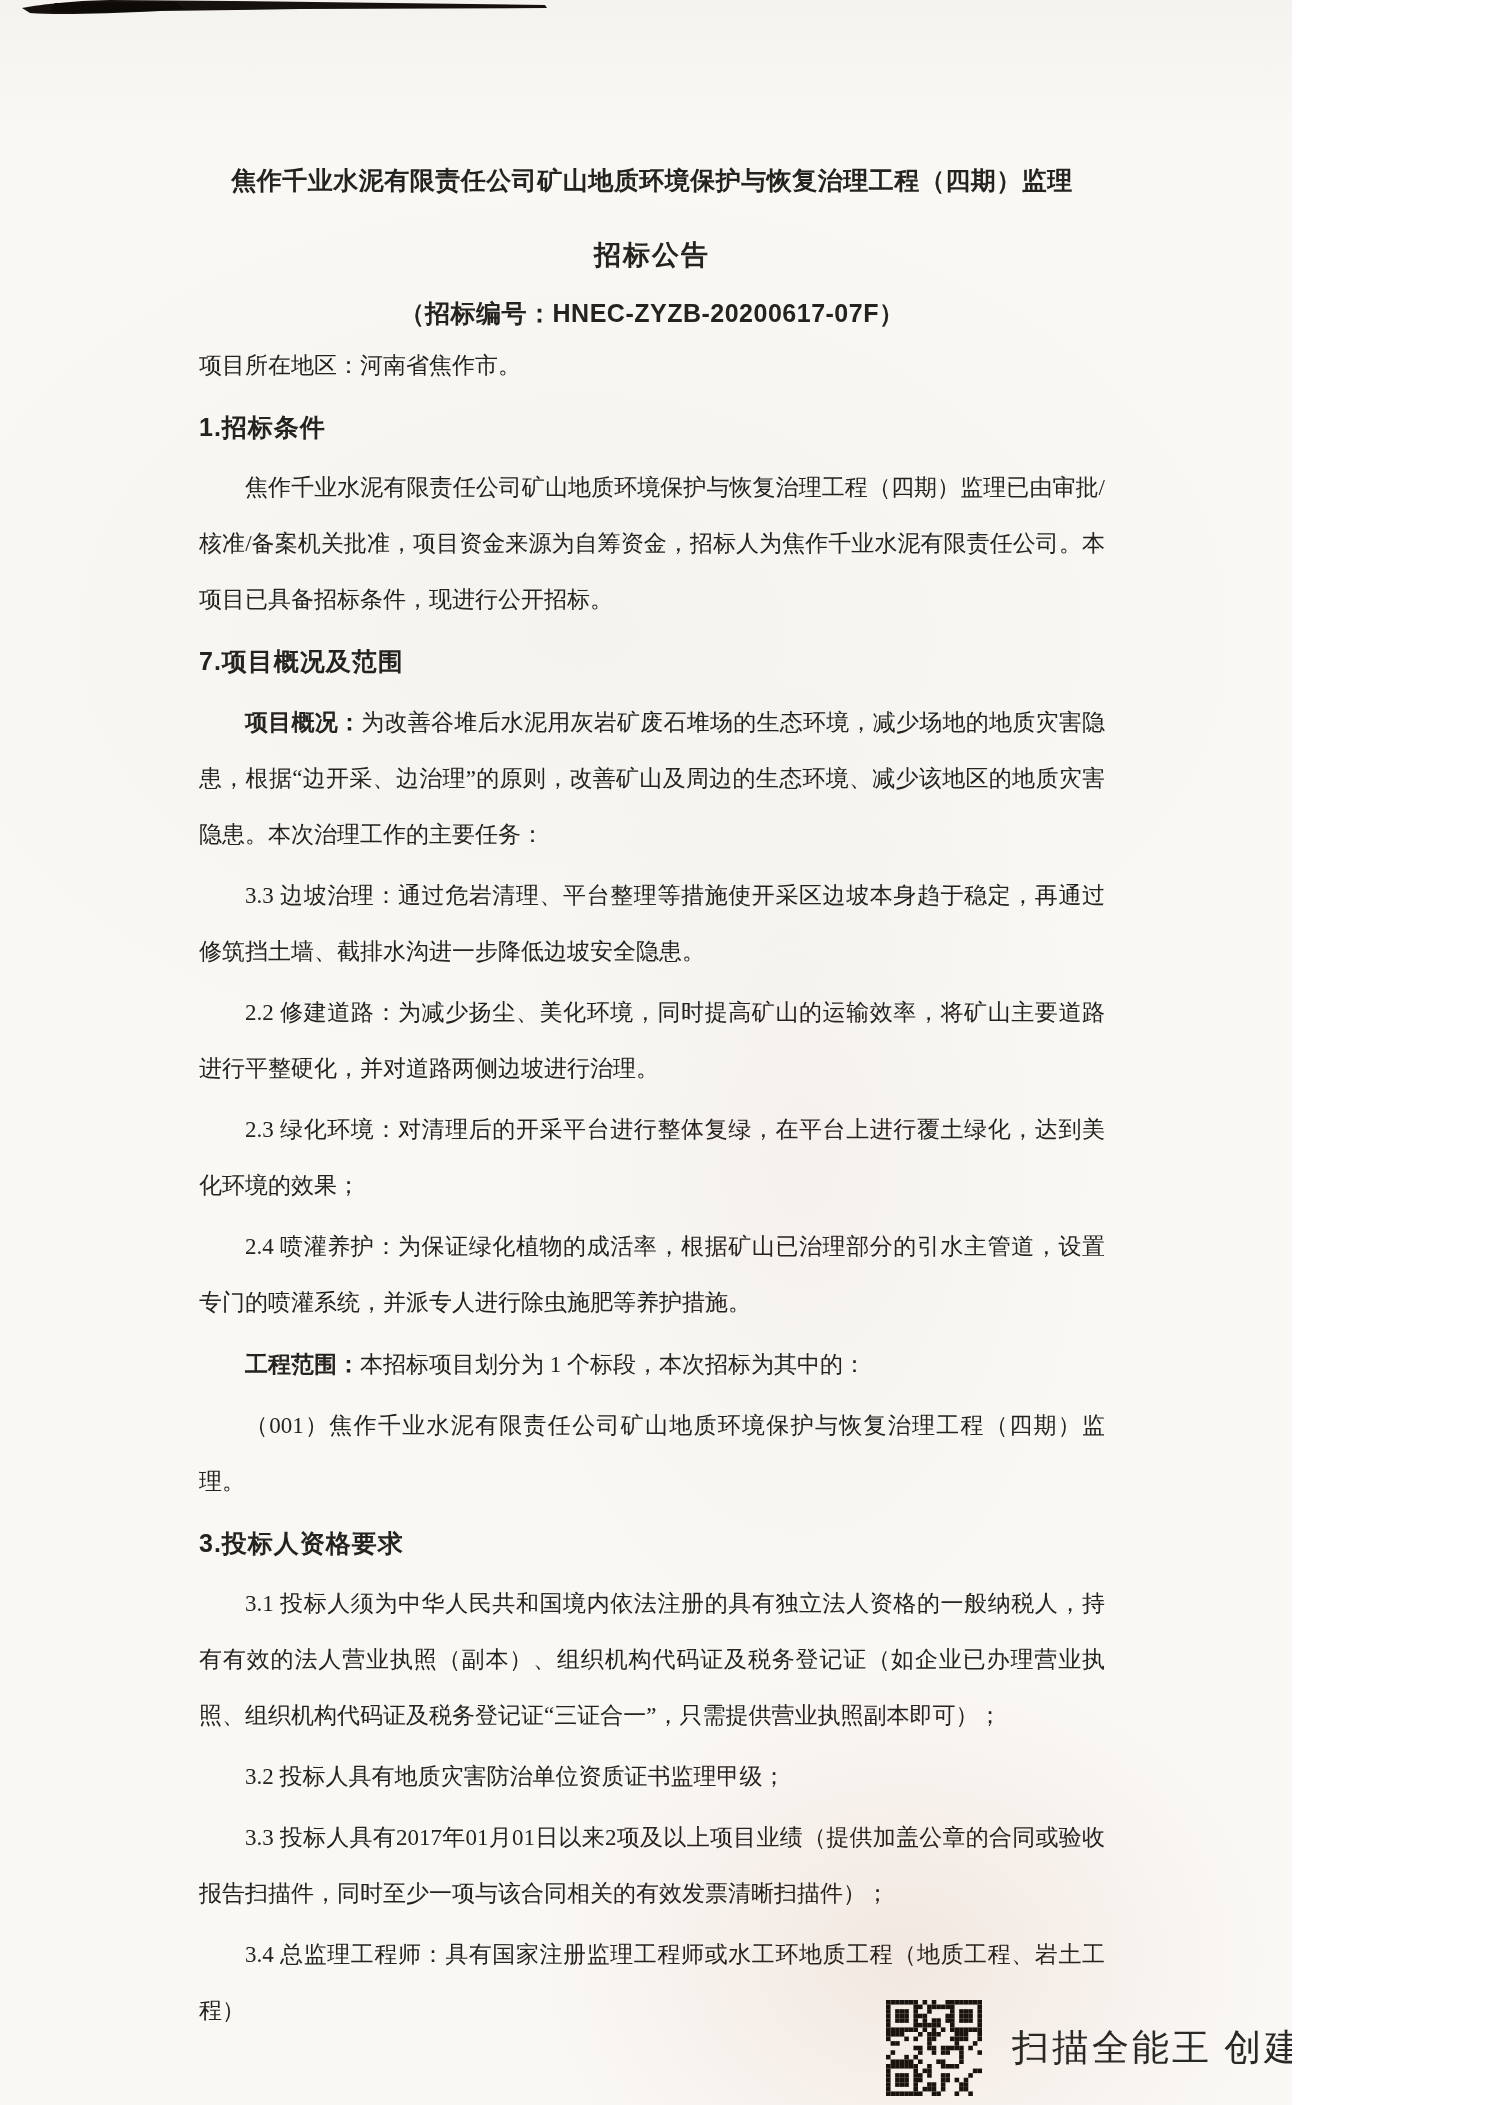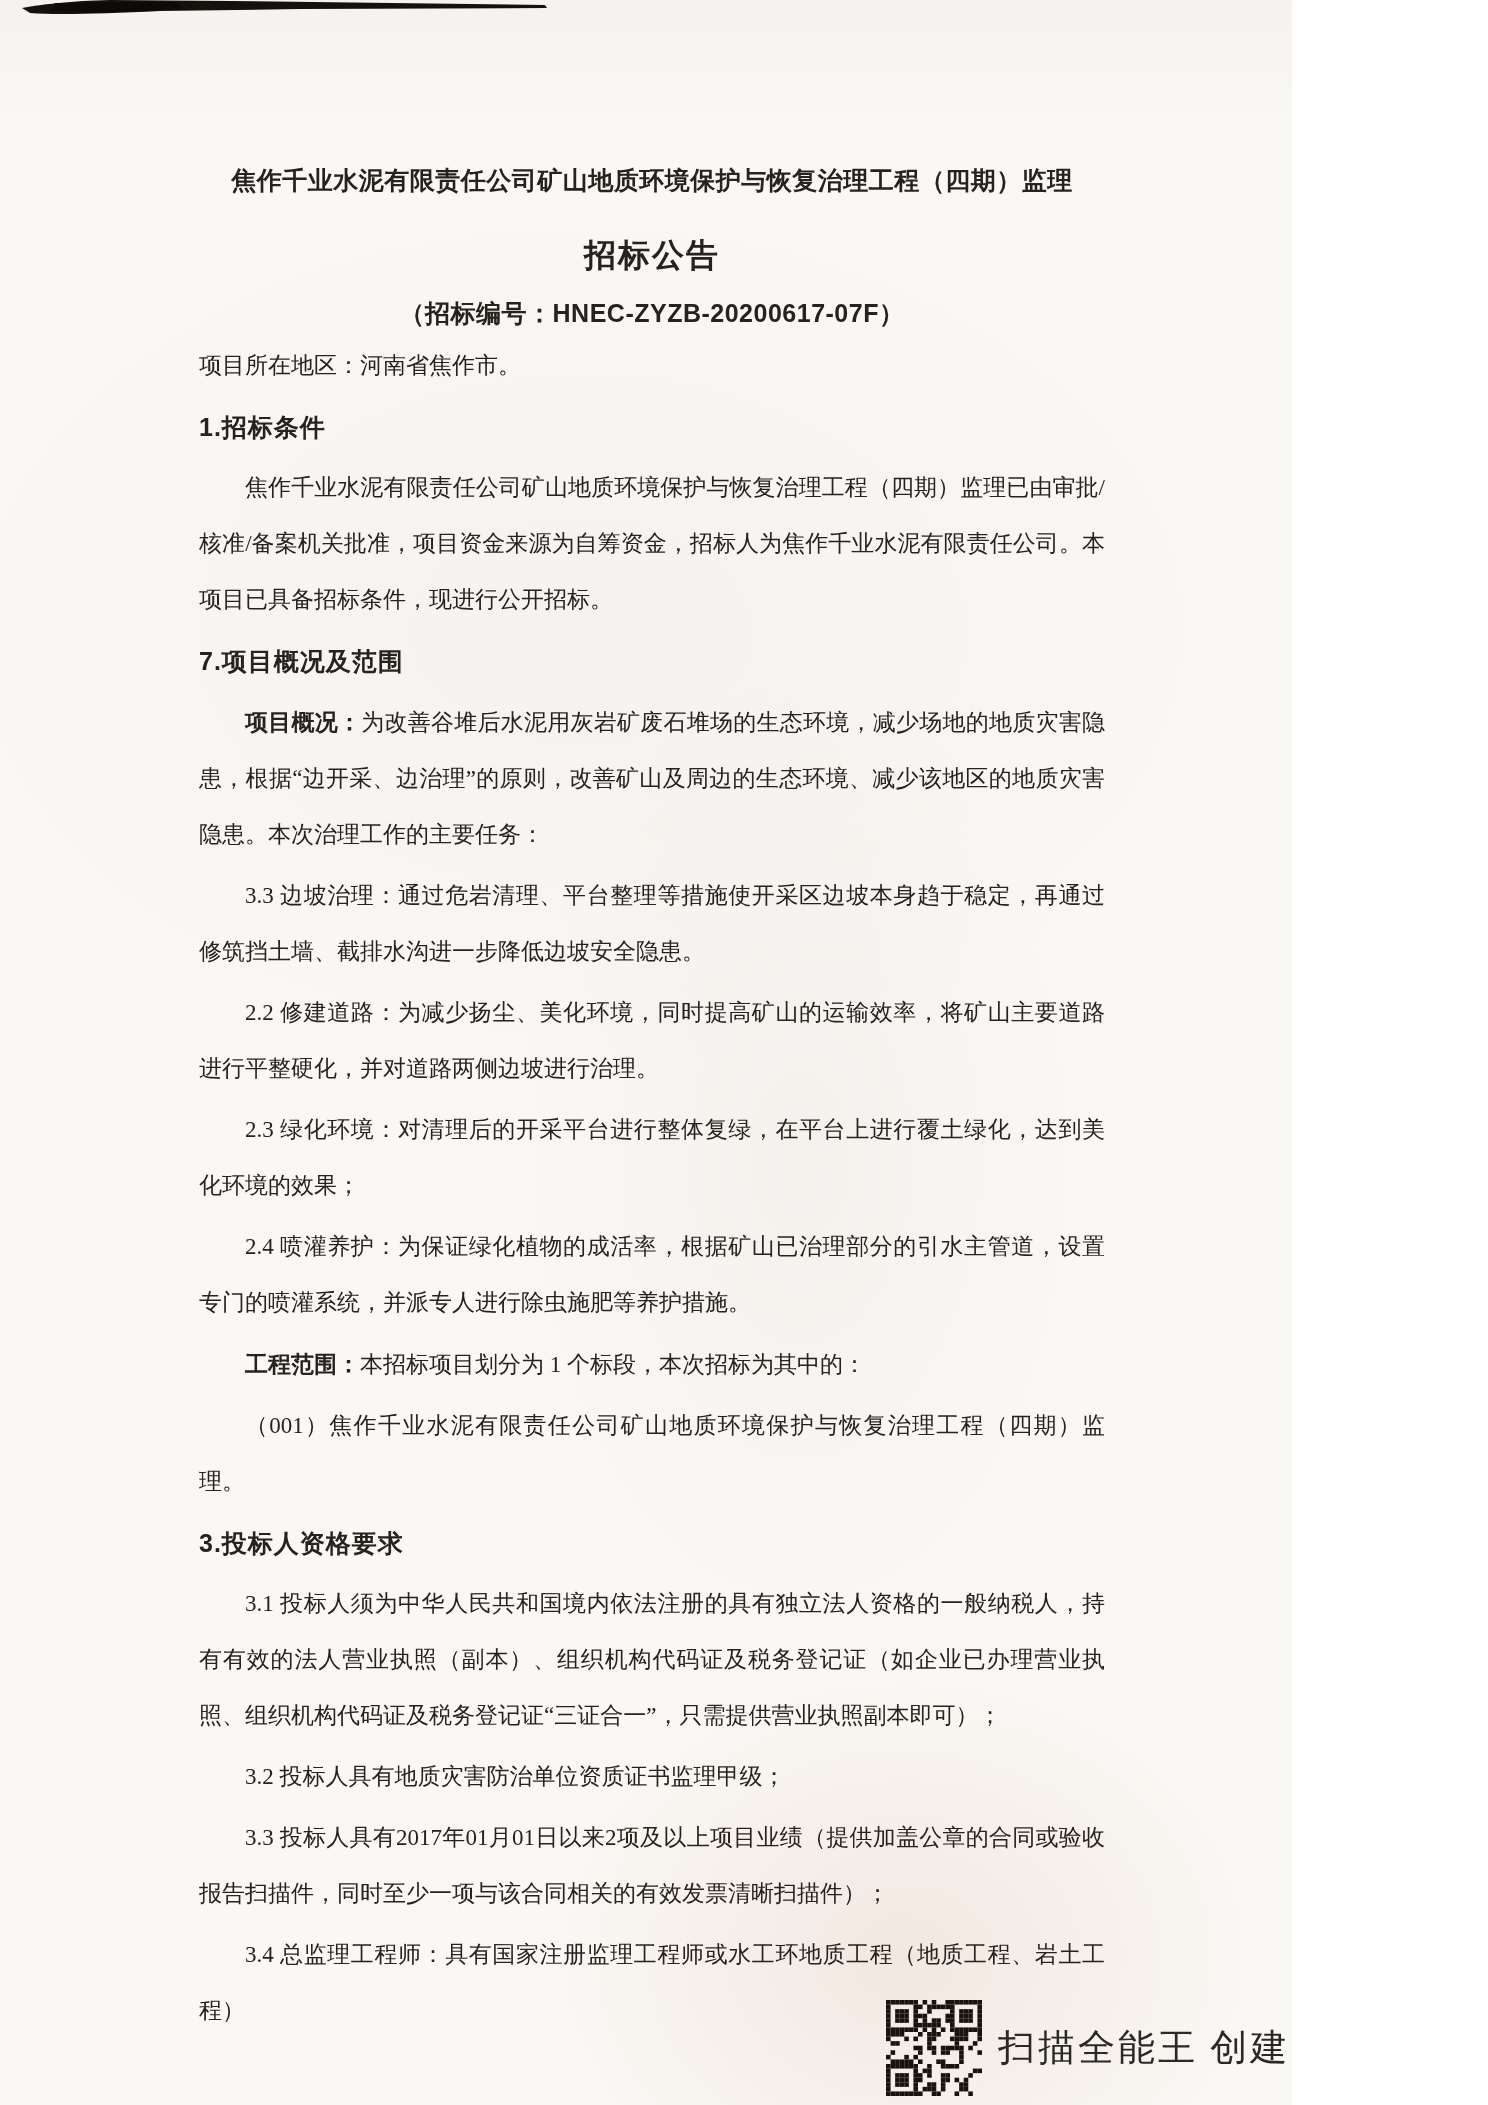--- a/index.html
+++ b/index.html
@@ -16,39 +16,39 @@
     color:#26221e;
     font-family:"Liberation Serif","DejaVu Serif",serif;
   }
   .scan-streak{position:absolute;left:0;top:0;}
   .doc{position:absolute;left:194px;top:160px;width:916px;}
   .title-l1{
     margin:0 0 35px;font-size:25px;line-height:40px;text-align:center;
     font-family:"Liberation Sans","DejaVu Sans",sans-serif;font-weight:700;letter-spacing:0.5px;
   }
   .title-l2{
-    margin:16px 0 18px;font-size:32px;line-height:40px;text-align:center;
+    margin:16px 0 18px;font-size:27px;line-height:40px;text-align:center;
     font-family:"Liberation Sans","DejaVu Sans",sans-serif;font-weight:700;letter-spacing:2px;
   }
   .tender-no{
     margin:0 0 0;font-size:25px;line-height:40px;text-align:center;
     font-family:"Liberation Sans","DejaVu Sans",sans-serif;font-weight:700;letter-spacing:0.5px;
   }
   .body-text{font-size:23px;line-height:56px;text-align:justify;}
   .body-text p,.body-text h2{margin:5px;padding:0;}
   .sec-h{
     font-size:25px;line-height:56px;text-align:left;
     font-family:"Liberation Sans","DejaVu Sans",sans-serif;font-weight:700;letter-spacing:1px;
   }
   .para{text-indent:2em;}
   .no-indent{text-indent:0;}
   .lead{font-family:"Liberation Sans","DejaVu Sans",sans-serif;font-weight:700;}
   .footer{
     position:absolute;left:884px;top:2000px;
-    display:flex;align-items:center;gap:14px;
+    display:flex;align-items:center;gap:28px;
   }
   .qr{width:100px;height:96px;flex:0 0 auto;}
   .credit{
     font-size:37px;color:#2b2926;letter-spacing:3px;white-space:nowrap;
     font-family:"Liberation Serif","DejaVu Serif",serif;
   }
 </style>
 </head>
 <body>
 

